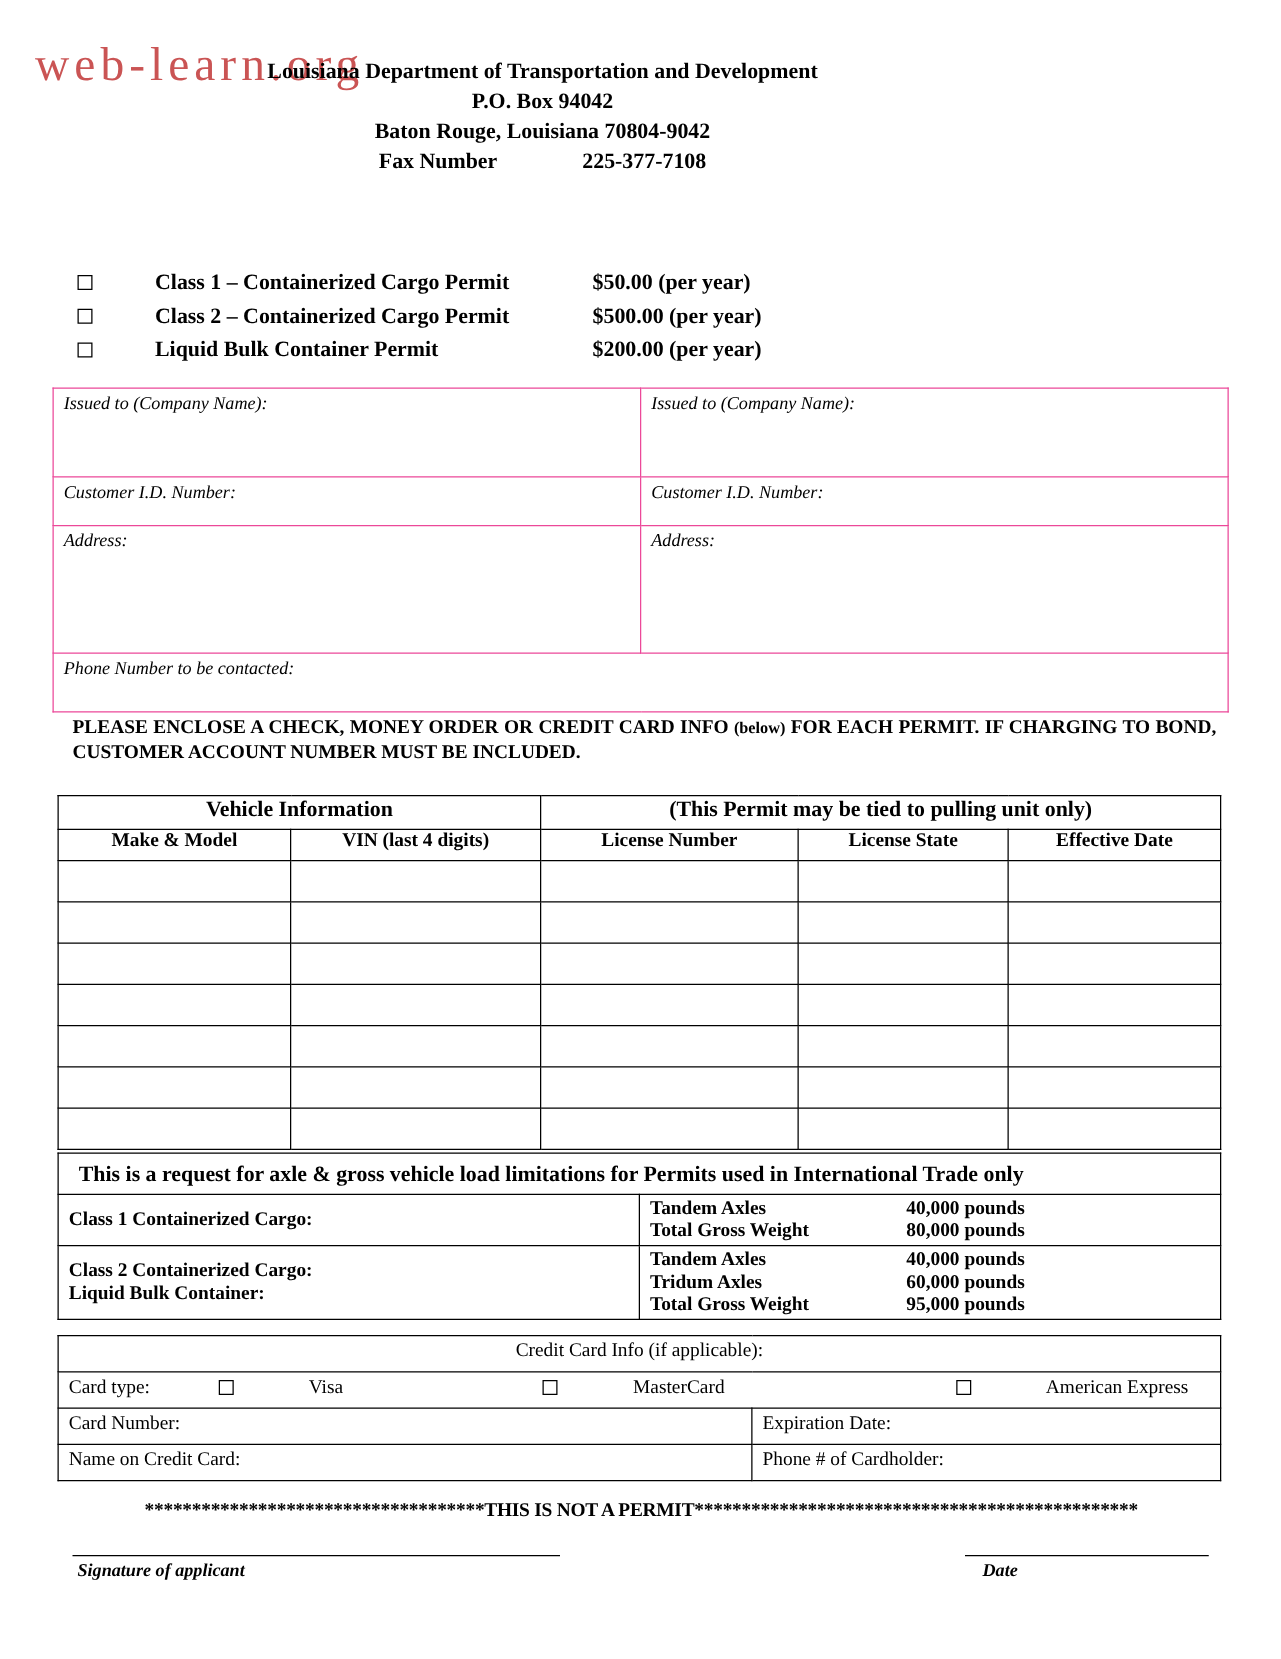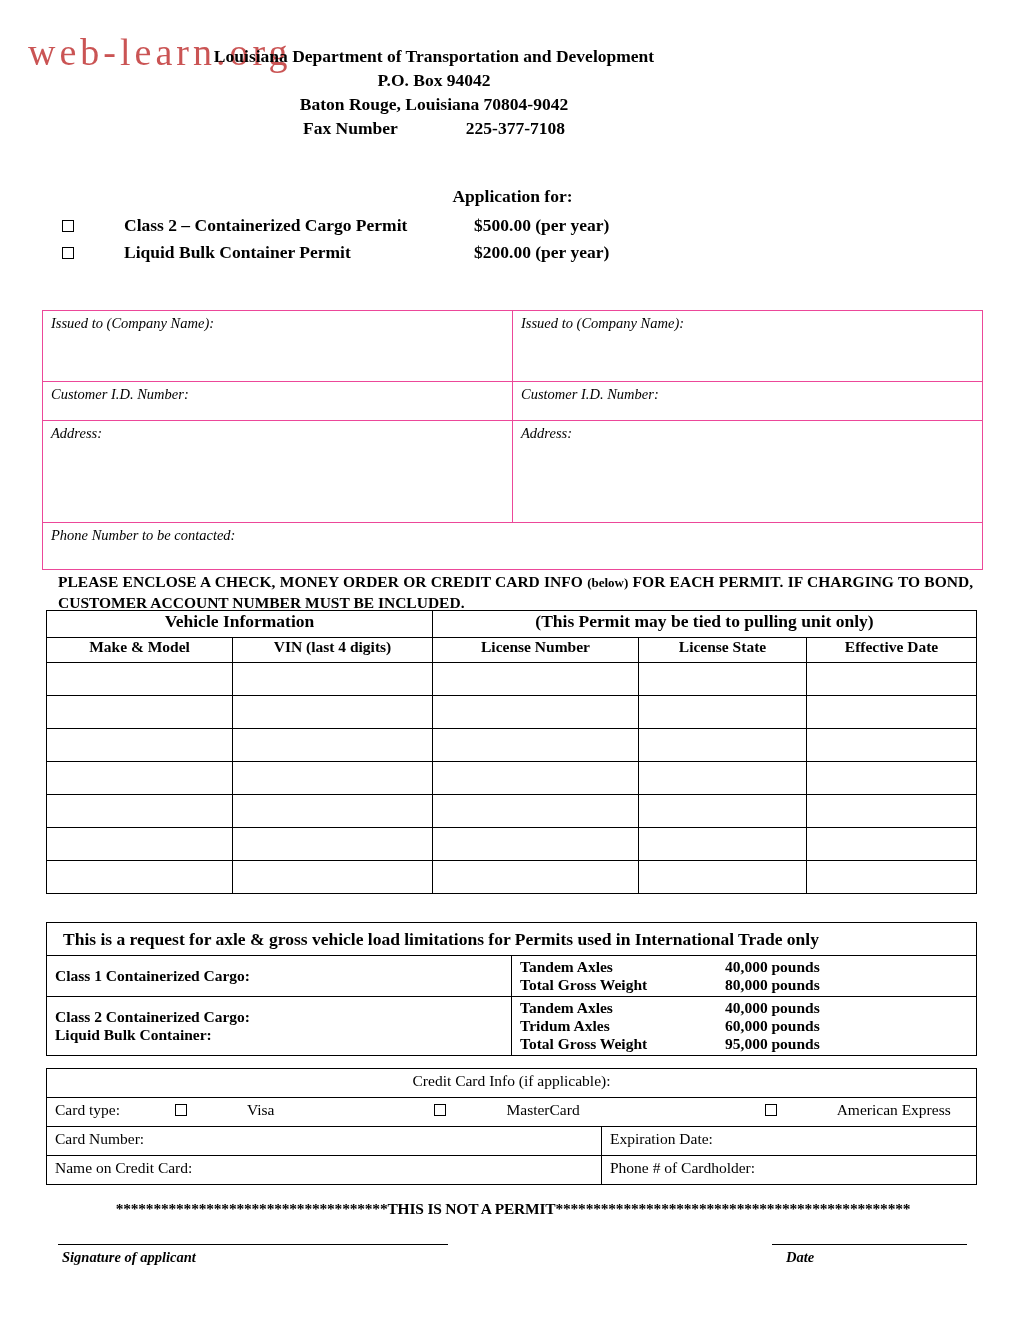--- a/index.html
+++ b/index.html
@@ -109,21 +109,21 @@
     width: 915px;
     font-weight: bold;
     font-size: 15.5px;
     line-height: 20px;
     text-align: justify;
   }
   .notice .small { font-weight: bold; font-size: 13px; }
 
   
   #vehicle-tbl {
-    left: 46px; top: 610px; width: 930px;
+    left: 46px; top: 636px; width: 930px;
   }
   #vehicle-tbl td {
     border: 1px solid #000;
     font-style: normal;
     font-weight: bold;
     text-align: center;
     padding: 0;
     font-size: 16px;
   }
   #vehicle-tbl td.title { height: 26px; font-size: 17.5px; }
@@ -204,23 +204,27 @@
 
   <div class="header">
     <div>Louisiana Department of Transportation and Development</div>
     <div>P.O. Box 94042</div>
     <div>Baton Rouge, Louisiana 70804-9042</div>
     <div class="line-fax">
       <span class="lbl">Fax Number</span><span class="val">225-377-7108</span>
     </div>
   </div>
 
-  <div class="appfor">Application for:</div>
 
   <div class="opts">
+    <div class="opt-row">
+      <span class="opt-box"></span>
+      <span class="opt-label">Class 1 – Containerized Cargo Permit</span>
+      <span class="opt-price">$50.00 (per year)</span>
+    </div>
     <div class="opt-row">
       <span class="opt-box"></span>
       <span class="opt-label">Class 2 – Containerized Cargo Permit</span>
       <span class="opt-price">$500.00 (per year)</span>
     </div>
     <div class="opt-row">
       <span class="opt-box"></span>
       <span class="opt-label">Liquid Bulk Container Permit</span>
       <span class="opt-price">$200.00 (per year)</span>
     </div>

